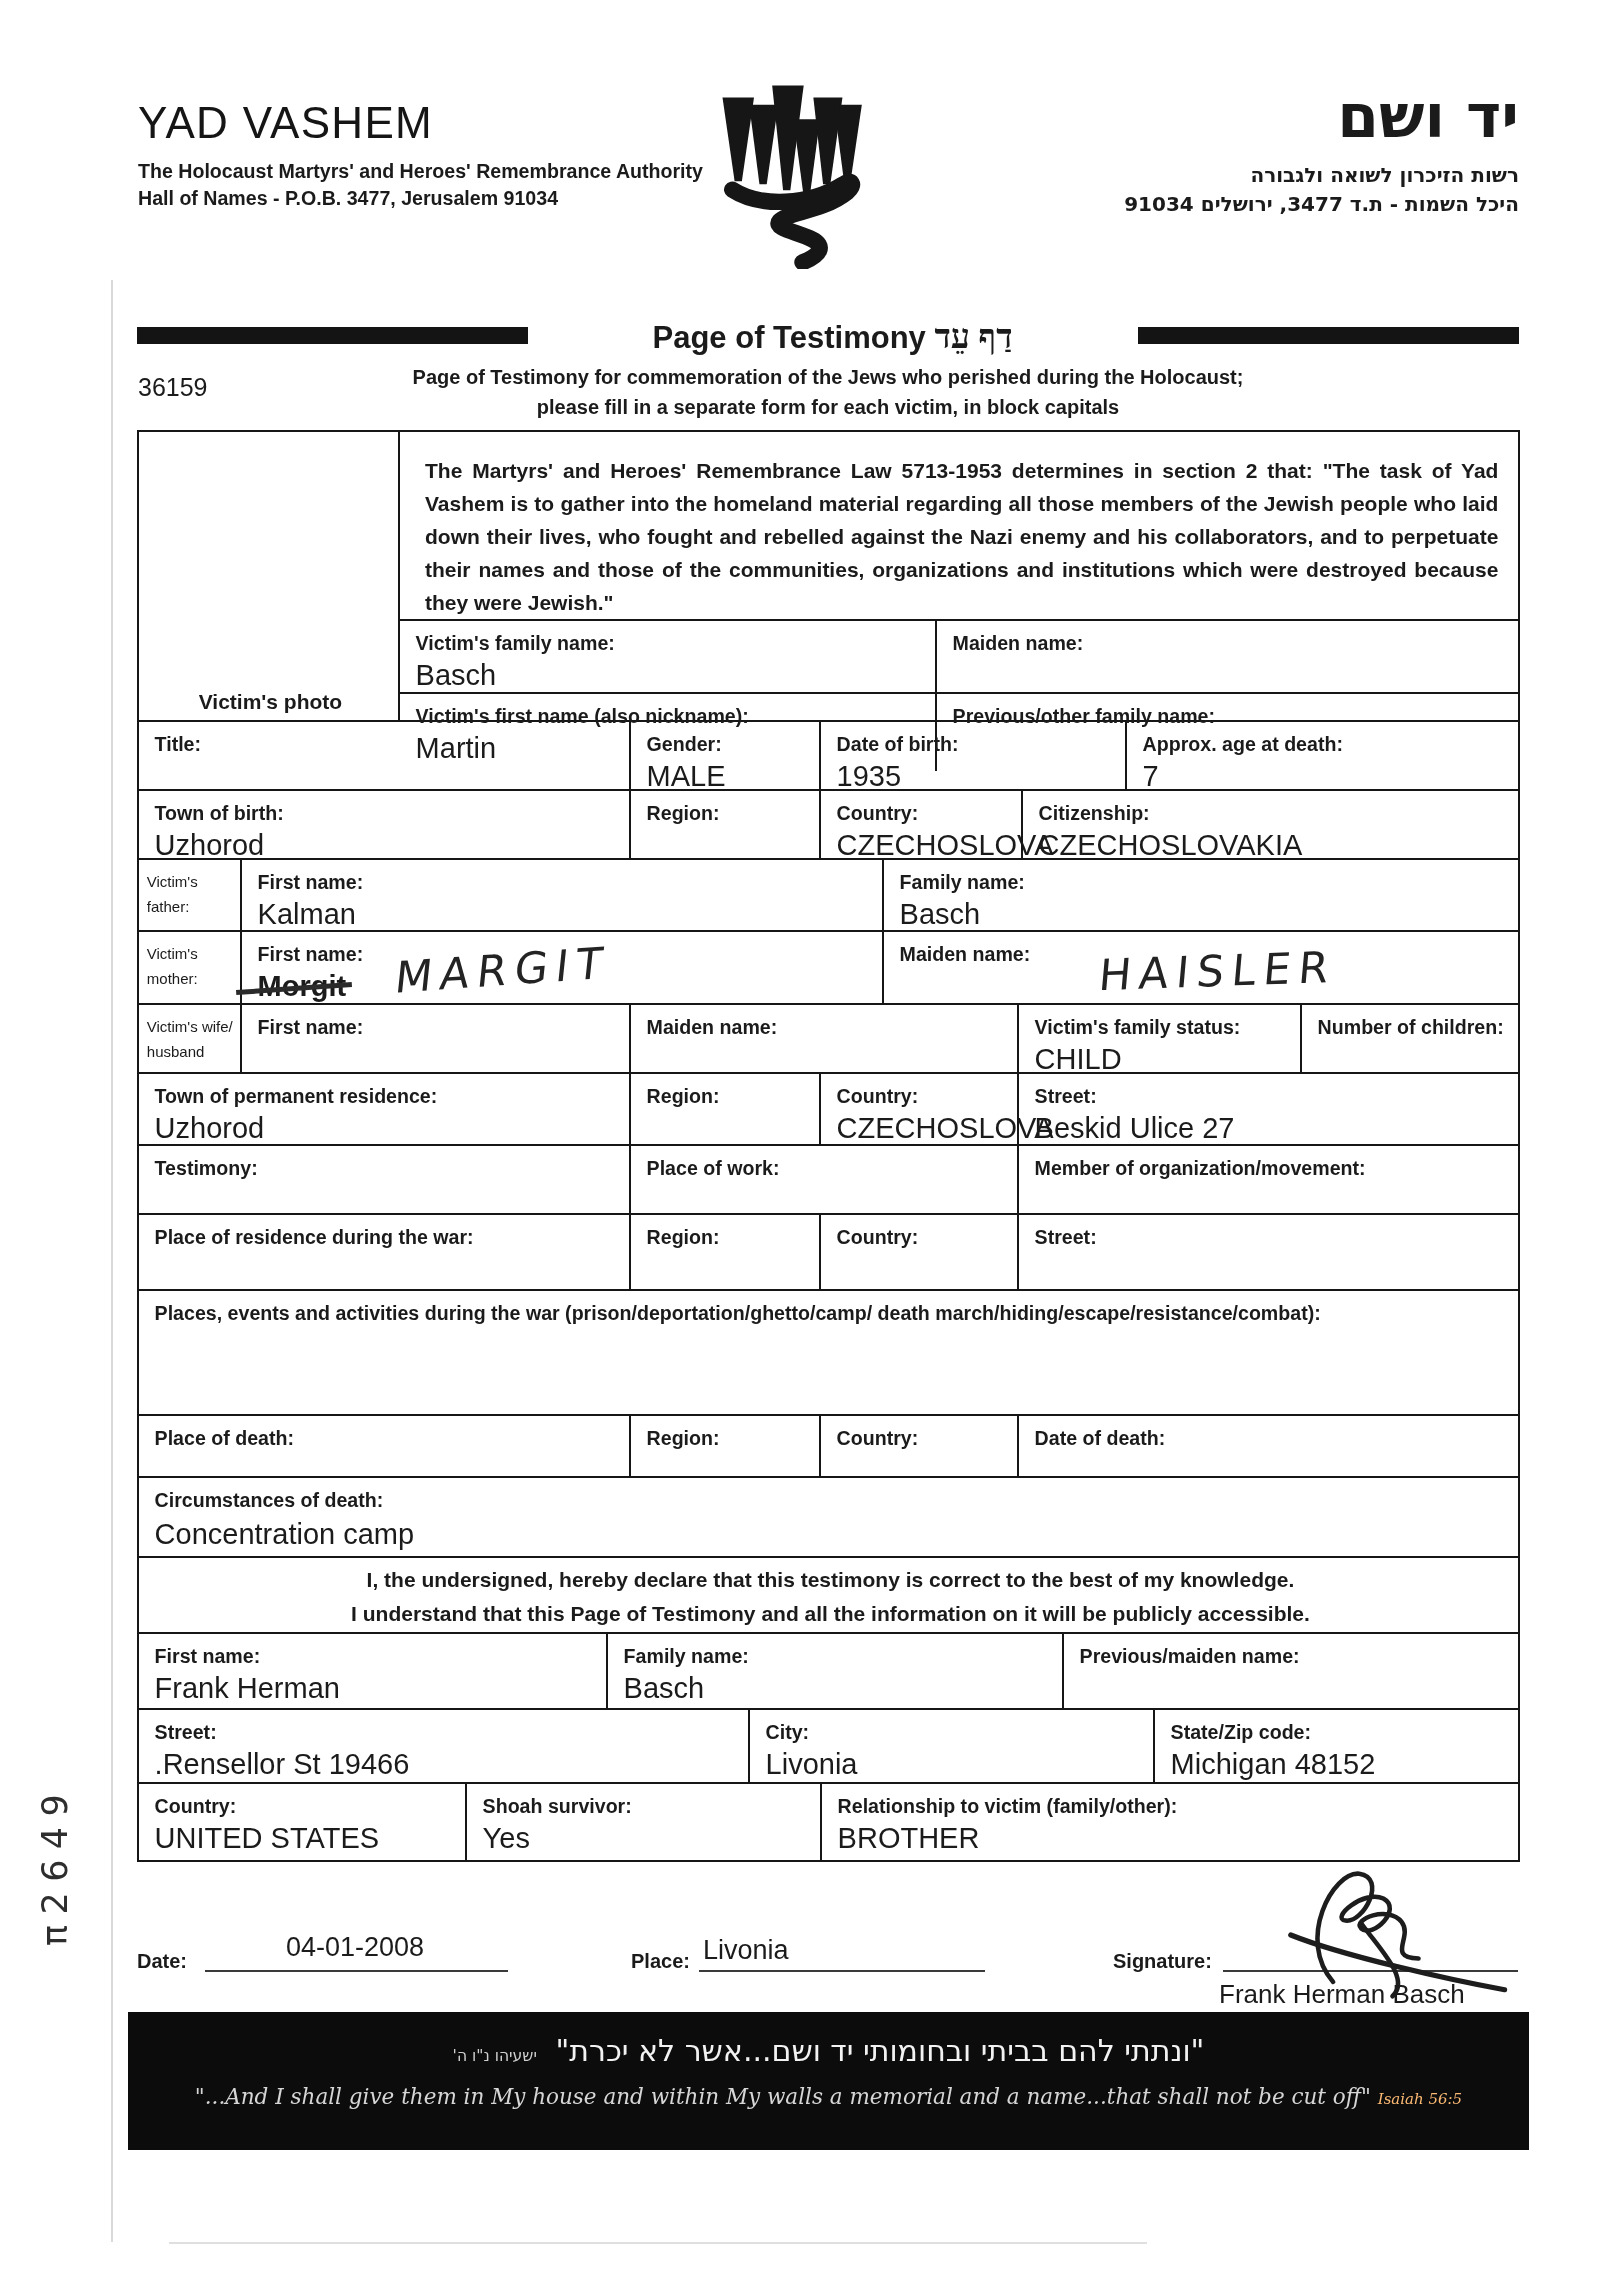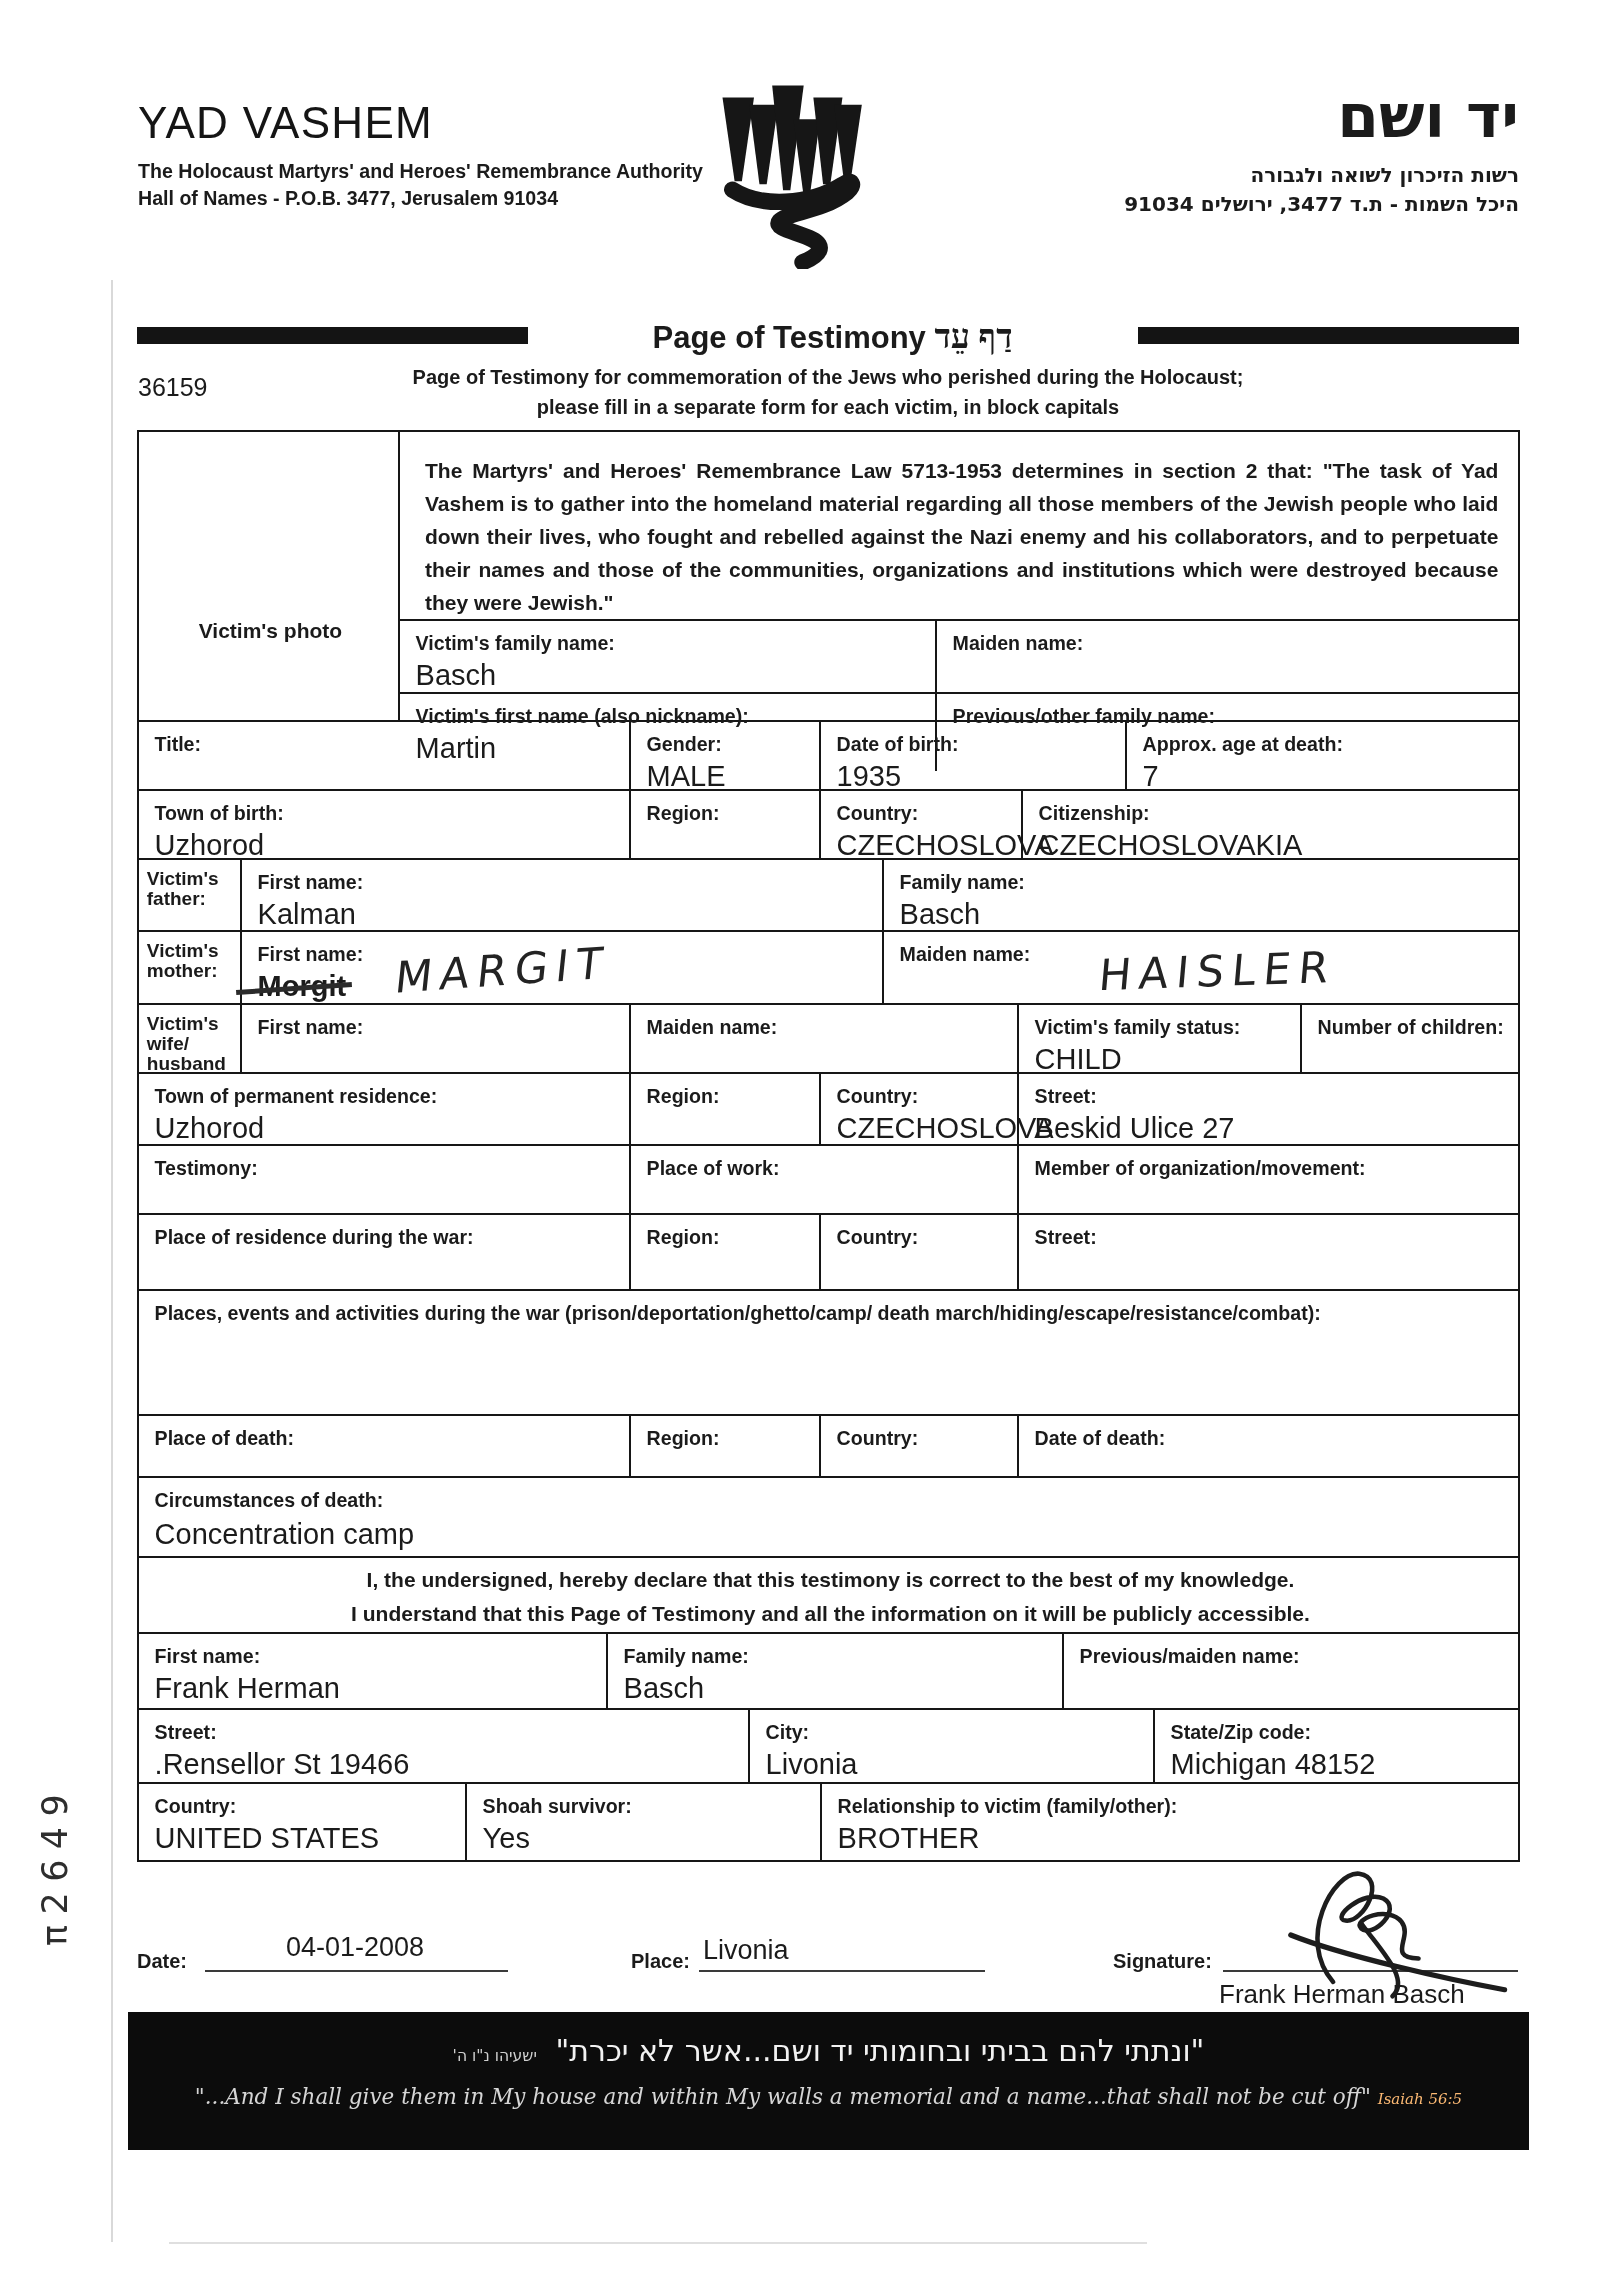--- a/index.html
+++ b/index.html
@@ -34,26 +34,26 @@
   .intro{position:absolute;left:339px;top:362px;width:978px;text-align:center;font-size:20px;font-weight:700;line-height:30px}
 
   
   .table{position:absolute;left:137px;top:430px;width:1383px;border:2.6px solid #161616;background:#fff}
   .row{display:flex;border-top:2.6px solid #161616;align-items:stretch}
   .row:first-child{border-top:none}
   .cell{border-left:2.6px solid #161616;padding:10.4px 11.7px 6.5px 15.6px;display:flex;flex-direction:column;justify-content:space-between;position:relative;overflow:visible}
   .row > .cell:first-child{border-left:none}
   .grow{flex:1}
   .lbl{font-size:19.6px;font-weight:700;line-height:25px}
-  .side-lbl{font-size:19px;font-weight:700;line-height:20px}
+  .side-lbl{font-size:15px;font-weight:400;line-height:25px}
   .val{font-size:29px;line-height:31px;padding-top:3.9px;white-space:nowrap}
 
   
   .rowA{height:288px}
-  .photo-cell{width:261px;border-right:2.6px solid #161616;justify-content:center;align-items:center;padding-top:116px}
+  .photo-cell{width:261px;border-right:2.6px solid #161616;justify-content:flex-end;align-items:center;padding-top:116px}
   .photo-label{font-size:21px;font-weight:700}
   .sectionA-right{flex:1;display:flex;flex-direction:column}
   .law-cell{flex:1;padding:22px 19.6px 0 25px;font-size:21px;font-weight:700;line-height:33px;text-align:justify}
   .subrow{display:flex;border-top:2.6px solid #161616}
   .subrow > .cell:first-child{border-left:none}
 
   
   .hand{position:absolute;font-family:"DejaVu Sans",sans-serif;font-size:43px;letter-spacing:7.8px;color:#232323;white-space:nowrap;font-weight:400}
   .hand-margit{left:153px;top:13px;transform:rotate(-4deg) skewX(-10deg)}
   .hand-haisler{left:215px;top:14.3px;transform:rotate(-2deg) skewX(-7deg)}

